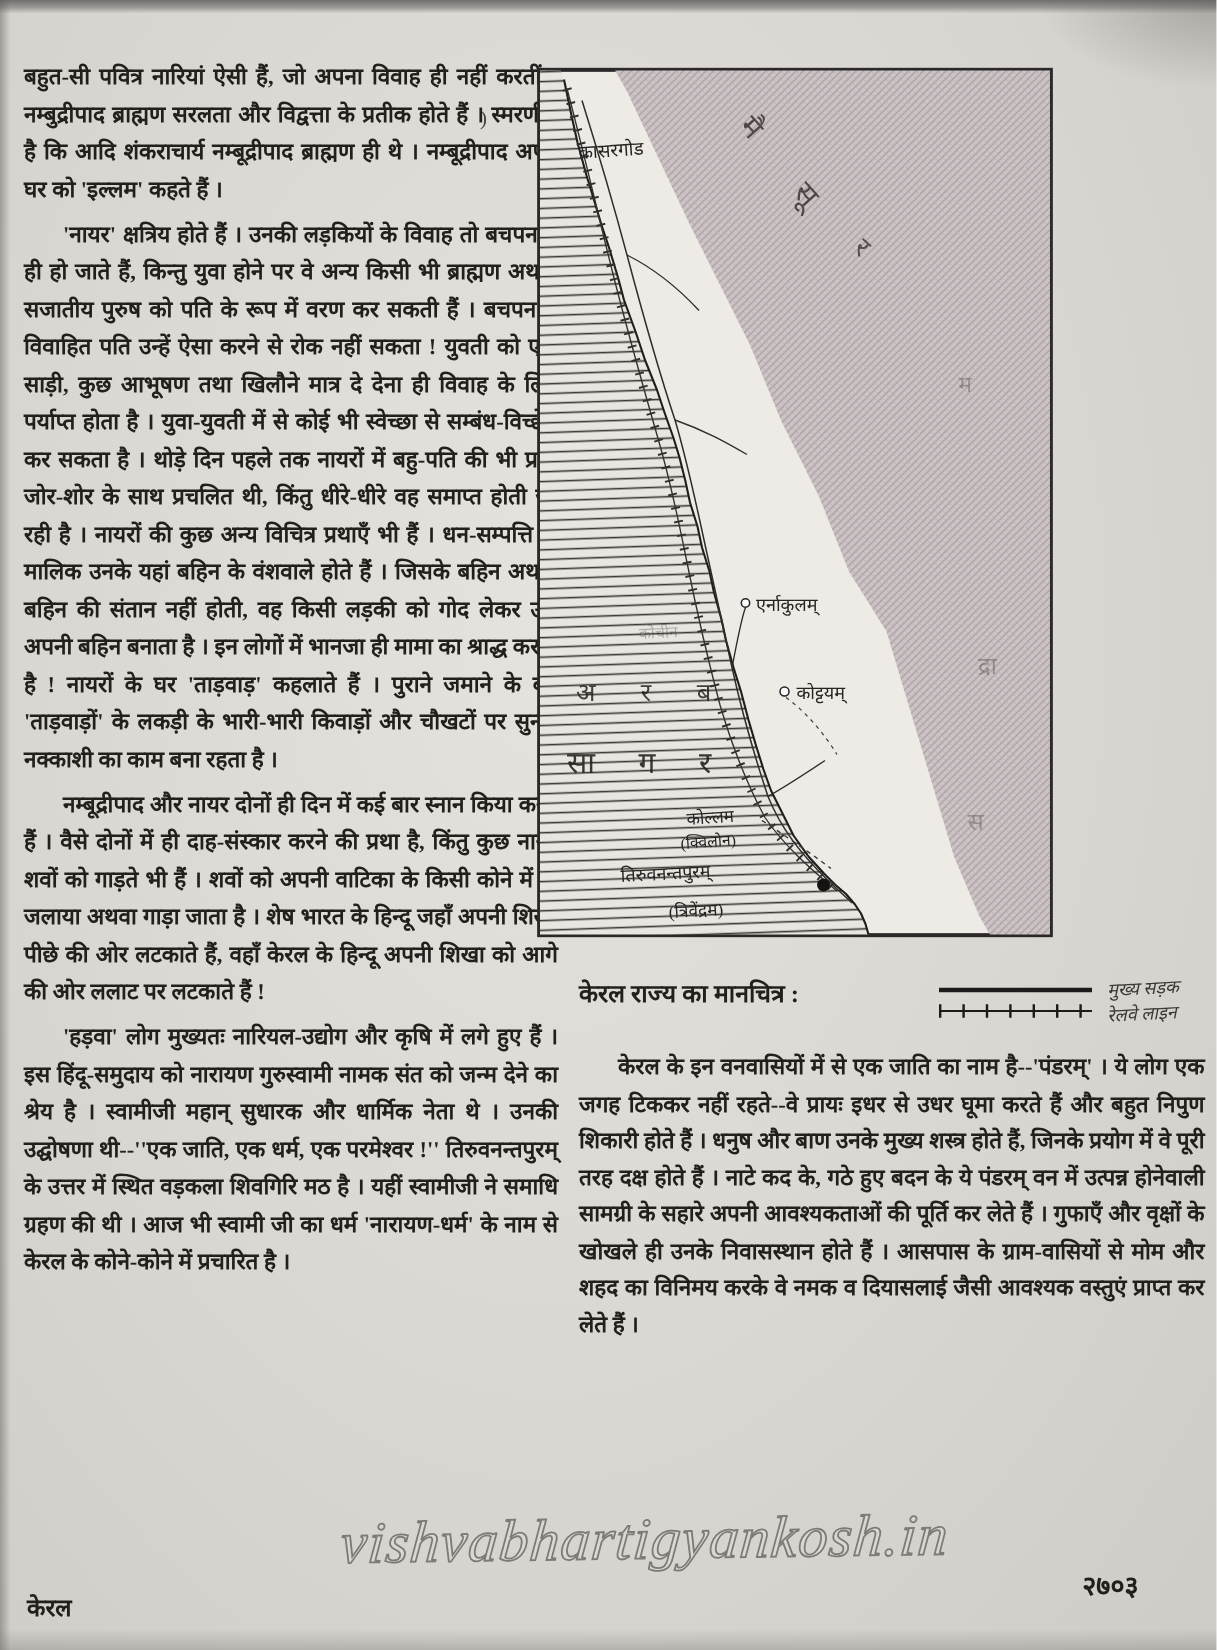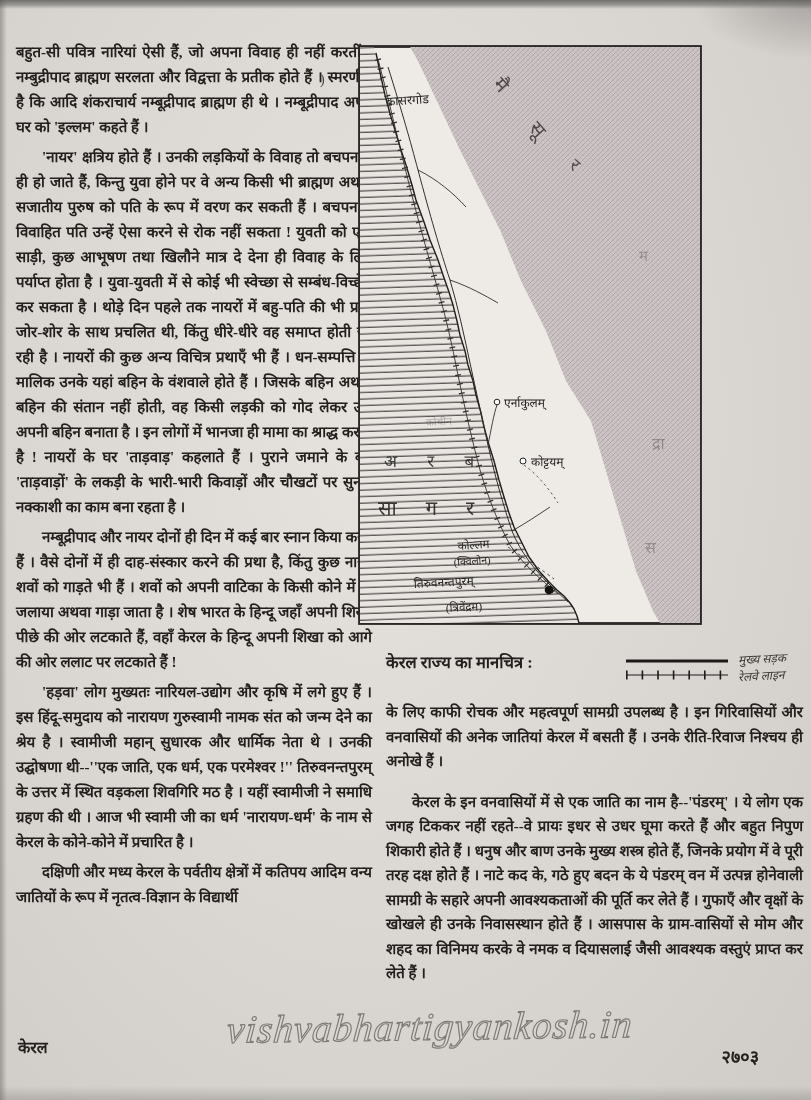--- a/index.html
+++ b/index.html
@@ -55,39 +55,38 @@
   .col-right p + p{margin-top:16px;}
 
   .watermark{
     position:absolute; left:140px; top:1004px; width:580px;
     font-size:39px; font-style:italic; letter-spacing:1px; text-align:center;
     color:rgba(222,219,215,.55);
     -webkit-text-stroke:1.2px #7e7a75;
     transform:rotate(-.8deg) skewX(-6deg);
     z-index:6; white-space:nowrap;
   }
-  .footer-left{position:absolute; left:18px; top:1036px; font-size:16px; font-weight:bold;}
+  .footer-left{position:absolute; left:18px; top:1060px; font-size:16px; font-weight:bold;}
   .footer-page{position:absolute; right:52px; top:1044px; font-size:18px; font-weight:bold;margin-left:41px;}
   .artifact{position:absolute; left:320px; top:72px; font-size:14px; color:#454340;}
 </style>
 </head>
 <body>
 
 <div class="page">
   <div class="edge-top"></div>
   <div class="edge-left"></div>
   <div class="edge-bottom"></div>
   <div class="corner-tr"></div>
 
   <div class="col-left">
     <p>बहुत-सी पवित्र नारियां ऐसी हैं, जो अपना विवाह ही नहीं करतीं ! नम्बुद्रीपाद ब्राह्मण सरलता और विद्वत्ता के प्रतीक होते हैं । स्मरणीय है कि आदि शंकराचार्य नम्बूद्रीपाद ब्राह्मण ही थे । नम्बूद्रीपाद अपने घर को 'इल्लम' कहते हैं ।</p>
     <p class="indent">'नायर' क्षत्रिय होते हैं । उनकी लड़कियों के विवाह तो बचपन में ही हो जाते हैं, किन्तु युवा होने पर वे अन्य किसी भी ब्राह्मण अथवा सजातीय पुरुष को पति के रूप में वरण कर सकती हैं । बचपन में विवाहित पति उन्हें ऐसा करने से रोक नहीं सकता ! युवती को एक साड़ी, कुछ आभूषण तथा खिलौने मात्र दे देना ही विवाह के लिए पर्याप्त होता है । युवा-युवती में से कोई भी स्वेच्छा से सम्बंध-विच्छेद कर सकता है । थोड़े दिन पहले तक नायरों में बहु-पति की भी प्रथा जोर-शोर के साथ प्रचलित थी, किंतु धीरे-धीरे वह समाप्त होती जा रही है । नायरों की कुछ अन्य विचित्र प्रथाएँ भी हैं । धन-सम्पत्ति के मालिक उनके यहां बहिन के वंशवाले होते हैं । जिसके बहिन अथवा बहिन की संतान नहीं होती, वह किसी लड़की को गोद लेकर उसे अपनी बहिन बनाता है । इन लोगों में भानजा ही मामा का श्राद्ध करता है ! नायरों के घर 'ताड़वाड़' कहलाते हैं । पुराने जमाने के बने 'ताड़वाड़ों' के लकड़ी के भारी-भारी किवाड़ों और चौखटों पर सुन्दर नक्काशी का काम बना रहता है ।</p>
     <p class="indent">नम्बूद्रीपाद और नायर दोनों ही दिन में कई बार स्नान किया करते हैं । वैसे दोनों में ही दाह-संस्कार करने की प्रथा है, किंतु कुछ नायर शवों को गाड़ते भी हैं । शवों को अपनी वाटिका के किसी कोने में ही जलाया अथवा गाड़ा जाता है । शेष भारत के हिन्दू जहाँ अपनी शिखा पीछे की ओर लटकाते हैं, वहाँ केरल के हिन्दू अपनी शिखा को आगे की ओर ललाट पर लटकाते हैं !</p>
     <p class="indent">'हड़वा' लोग मुख्यतः नारियल-उद्योग और कृषि में लगे हुए हैं । इस हिंदू-समुदाय को नारायण गुरुस्वामी नामक संत को जन्म देने का श्रेय है । स्वामीजी महान् सुधारक और धार्मिक नेता थे । उनकी उद्घोषणा थी--''एक जाति, एक धर्म, एक परमेश्वर !'' तिरुवनन्तपुरम् के उत्तर में स्थित वड़कला शिवगिरि मठ है । यहीं स्वामीजी ने समाधि ग्रहण की थी । आज भी स्वामी जी का धर्म 'नारायण-धर्म' के नाम से केरल के कोने-कोने में प्रचारित है ।</p>
-    <p class="indent">दक्षिणी और मध्य केरल के पर्वतीय क्षेत्रों में कतिपय आदिम वन्य जातियों के रूप में नृतत्व-विज्ञान के विद्यार्थी</p>
   </div>
 
   <span class="artifact">)</span>
 
   <div class="map-wrap">
     <svg width="344" height="580" viewBox="0 0 344 580" xmlns="http://www.w3.org/2000/svg">
       <defs>
         <pattern id="sea" width="9" height="6.5" patternUnits="userSpaceOnUse" patternTransform="rotate(-2)">
           <rect width="9" height="6.5" fill="#e9e6e2"></rect>
           <line x1="0" y1="3" x2="9" y2="3" stroke="#3c3a38" stroke-width="1.1"></line>
@@ -163,20 +162,19 @@
             <line x1="0" y1="6" x2="102" y2="6" stroke="#1c1b1a" stroke-width="1.2"></line>
             <line x1="0" y1="6" x2="102" y2="6" stroke="#1c1b1a" stroke-width="9" stroke-dasharray="1.6 14"></line>
           </svg>
         </span>
         <span class="legend-label">रेलवे लाइन</span>
       </div>
     </div>
   </div>
 
   <div class="col-right">
-    <p>के लिए काफी रोचक और महत्वपूर्ण सामग्री उपलब्ध है । इन गिरिवासियों और वनवासियों की अनेक जातियां केरल में बसती हैं । उनके रीति-रिवाज निश्चय ही अनोखे हैं ।</p>
     <p class="indent">केरल के इन वनवासियों में से एक जाति का नाम है--'पंडरम्' । ये लोग एक जगह टिककर नहीं रहते--वे प्रायः इधर से उधर घूमा करते हैं और बहुत निपुण शिकारी होते हैं । धनुष और बाण उनके मुख्य शस्त्र होते हैं, जिनके प्रयोग में वे पूरी तरह दक्ष होते हैं । नाटे कद के, गठे हुए बदन के ये पंडरम् वन में उत्पन्न होनेवाली सामग्री के सहारे अपनी आवश्यकताओं की पूर्ति कर लेते हैं । गुफाएँ और वृक्षों के खोखले ही उनके निवासस्थान होते हैं । आसपास के ग्राम-वासियों से मोम और शहद का विनिमय करके वे नमक व दियासलाई जैसी आवश्यक वस्तुएं प्राप्त कर लेते हैं ।</p>
   </div>
 
   <div class="watermark">vishvabhartigyankosh.in</div>
   <div class="footer-left">केरल</div>
   <div class="footer-page">२७०३</div>
 </div>
 
 </body></html>

